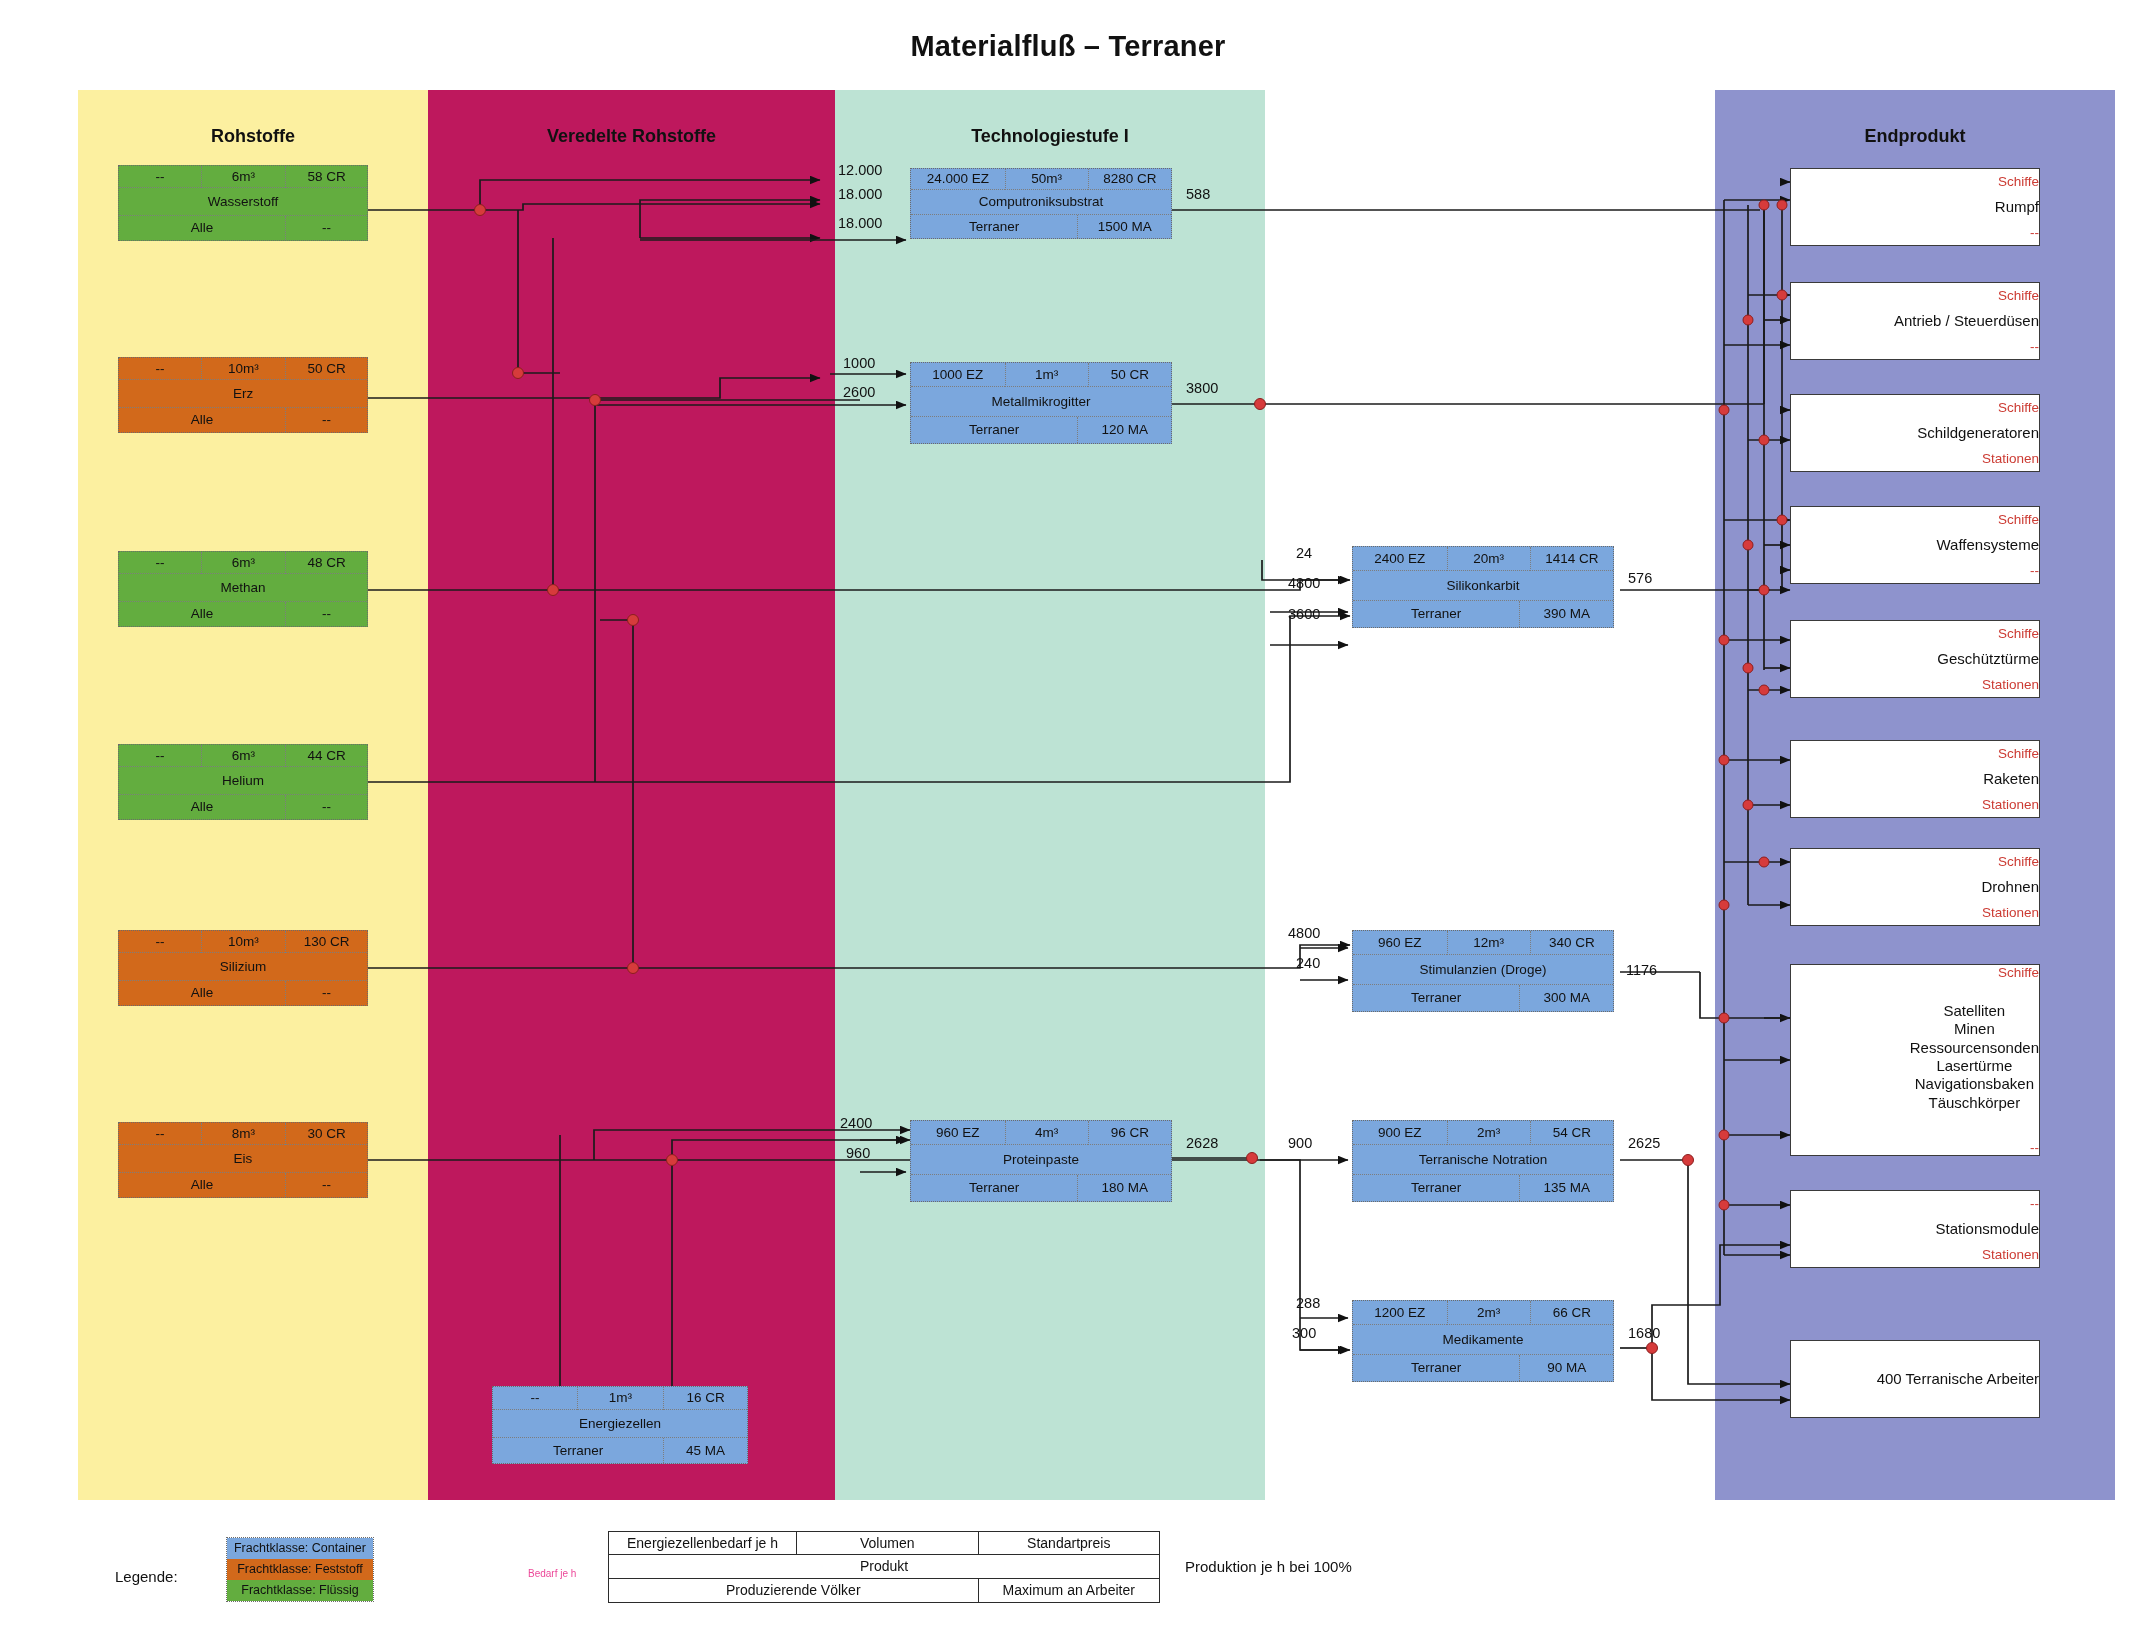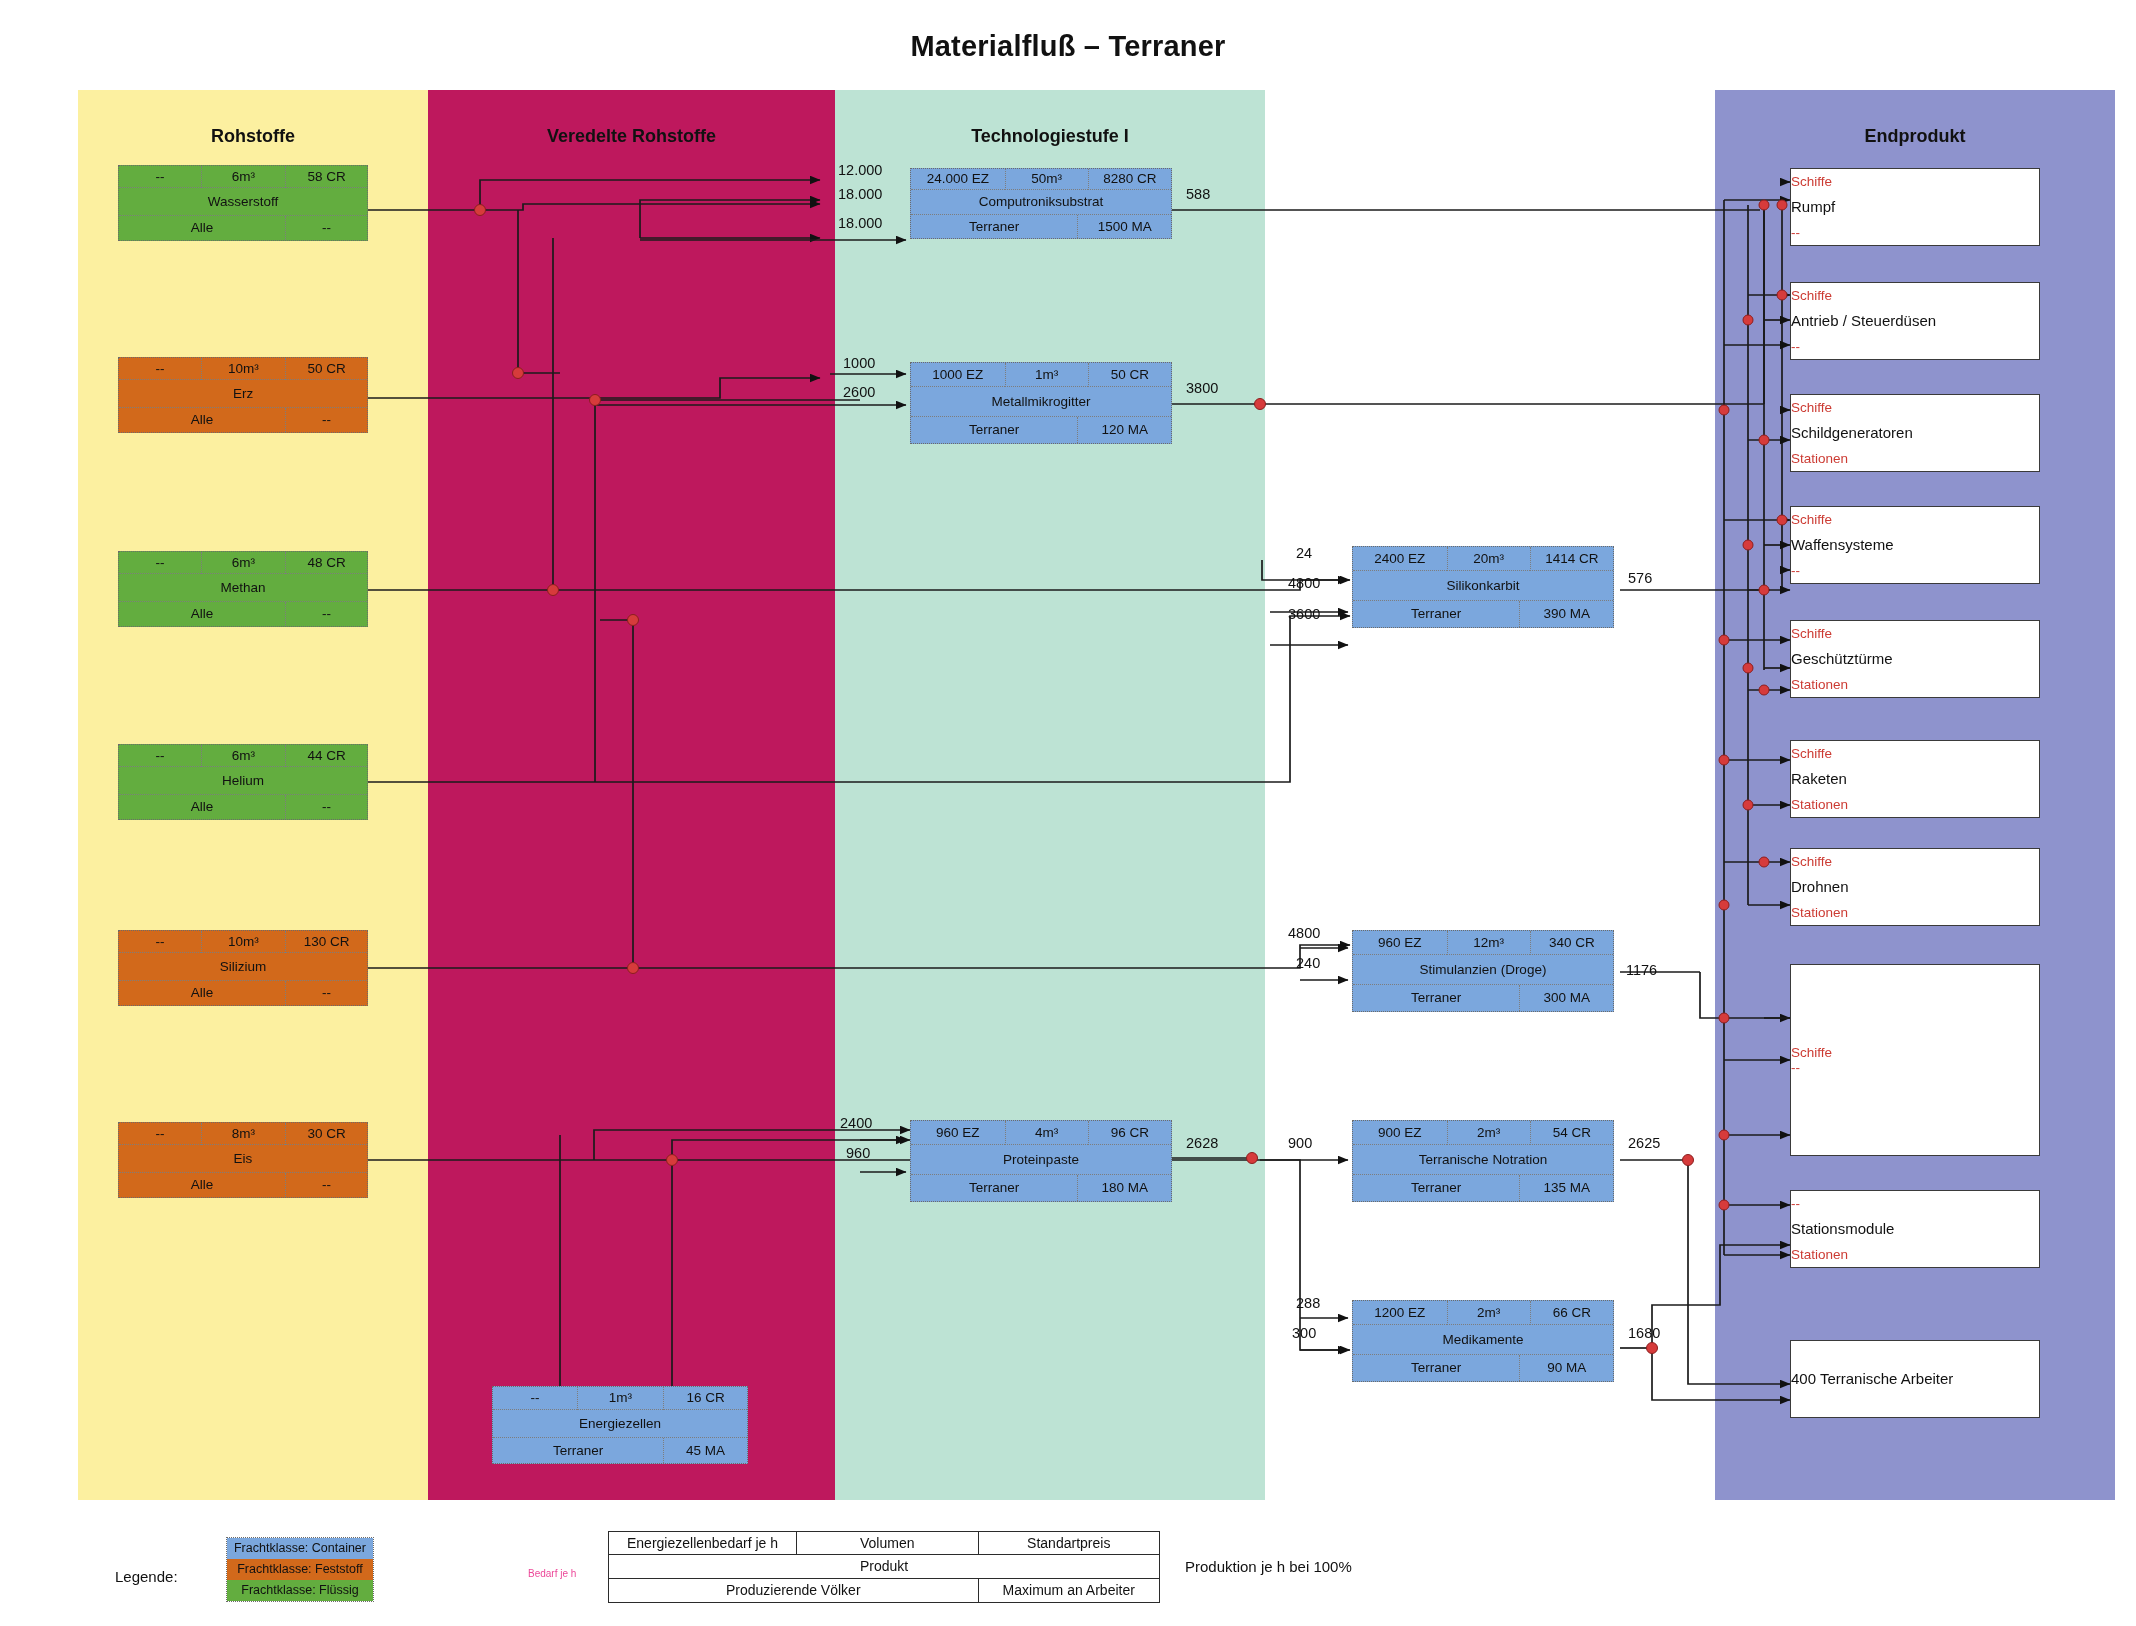--- a/index.html
+++ b/index.html
@@ -34,21 +34,21 @@
   .pbox .r2 .c{border-bottom:1px dotted #7d7d7d;}
   .pbox .r1 .c+.c,.pbox .r3 .c+.c{border-left:1px dotted #7d7d7d;}
 
   .g{background:#63ad3f;}     
   .o{background:#d2691b;}     
   .b{background:#7ba7dd;}     
 
   
   .ebox{position:absolute;background:#ffffff;border:1.5px solid #3a3a3a;
         box-sizing:border-box;display:flex;flex-direction:column;
-        align-items:flex-start;justify-content:center;font-size:14px;color:#111;}
+        align-items:flex-end;justify-content:center;font-size:14px;color:#111;}
   .ebox .top,.ebox .bot{color:#cc3b33;font-size:13.5px;}
   .ebox .mid{color:#111;font-size:15px;margin:9px 0;text-align:center;line-height:1.22;}
   .ebox.multi .mid{margin:22px 0 28px 0;}
   .ebox.plain .mid{margin:0;}
 
   
   .flab{position:absolute;font-size:14.5px;color:#111;white-space:nowrap;}
 
   
   #wires{position:absolute;left:0;top:0;width:2136px;height:1626px;pointer-events:none;}
@@ -504,20 +504,26 @@
   </div>
 
   <div class="ebox" style="left:1790px;top:848px;width:250px;height:78px;">
     <div class="top">Schiffe</div>
     <div class="mid">Drohnen</div>
     <div class="bot">Stationen</div>
   </div>
 
   <div class="ebox multi" style="left:1790px;top:964px;width:250px;height:192px;">
     <div class="top">Schiffe</div>
+    <div class="mid" style="white-space:pre-line;">Satelliten
+Minen
+Ressourcensonden
+Lasertürme
+Navigationsbaken
+Täuschkörper</div>
     <div class="bot">--</div>
   </div>
 
   <div class="ebox" style="left:1790px;top:1190px;width:250px;height:78px;">
     <div class="top">--</div>
     <div class="mid">Stationsmodule</div>
     <div class="bot">Stationen</div>
   </div>
 
   <div class="ebox plain" style="left:1790px;top:1340px;width:250px;height:78px;">

